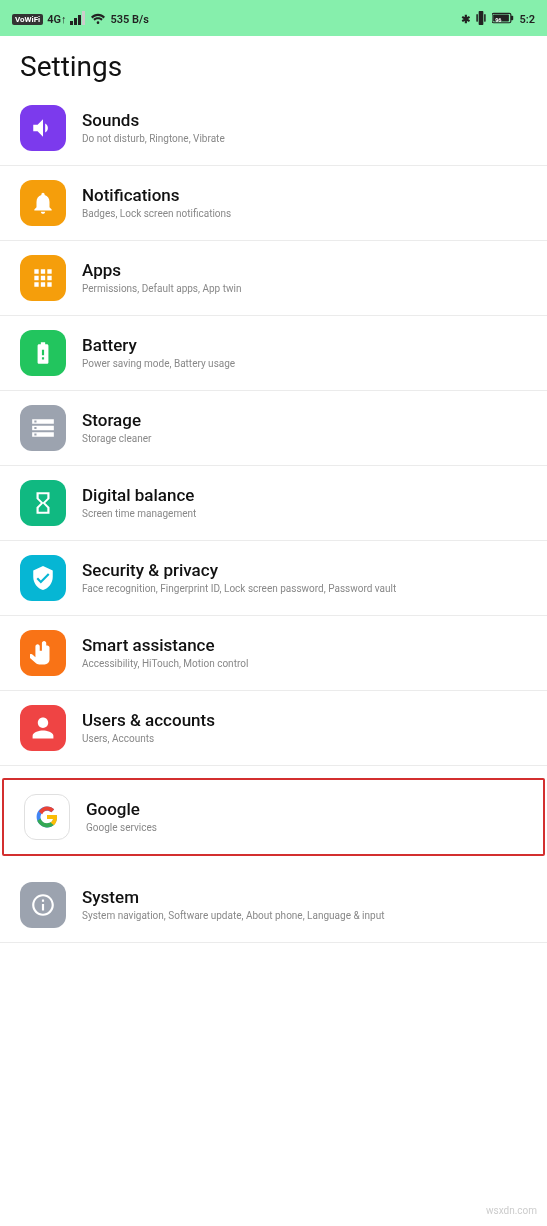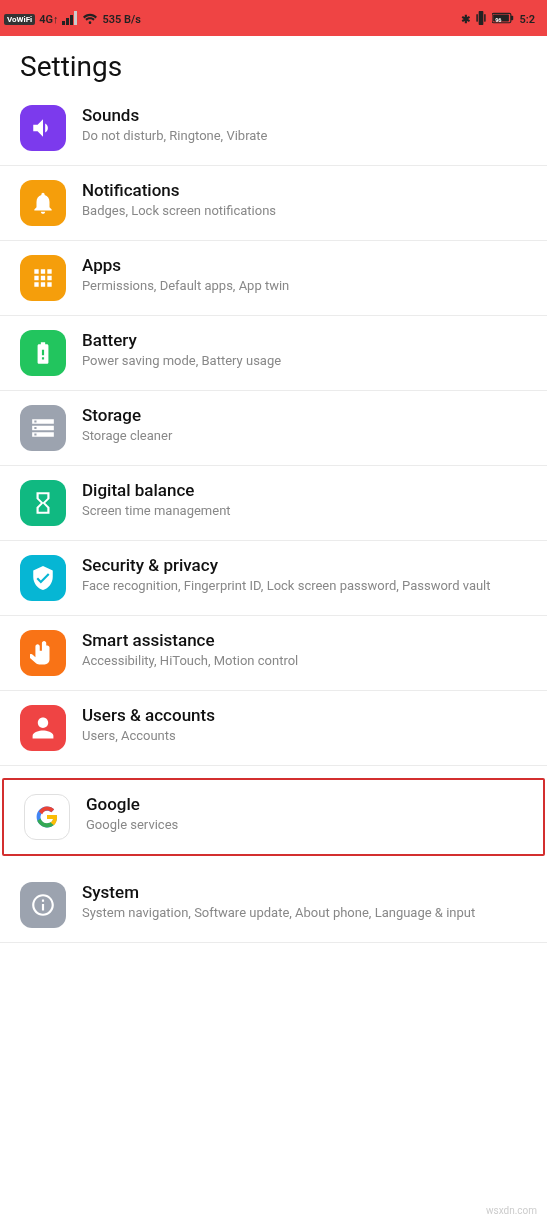--- a/index.html
+++ b/index.html
@@ -9,22 +9,22 @@
       font-family: 'Roboto', Arial, sans-serif;
       background: #fff;
       color: #222;
     }
 
     
     .status-bar {
       display: flex;
       justify-content: space-between;
       align-items: center;
-      padding: 6px 12px 4px 4px;
-      background: #ef4444;
+      padding: 6px 12px 4px 12px;
+      background: #86efac;
       height: 36px;
     }
     .status-left {
       display: flex;
       align-items: center;
       gap: 4px;
       font-size: 11px;
       font-weight: 600;
       color: #222;
     }
@@ -53,20 +53,21 @@
       color: #111;
     }
 
     
     .settings-list {
       list-style: none;
     }
 
     .settings-item {
       display: flex;
+      align-items: center;
       padding: 14px 20px;
       border-bottom: 1px solid #ebebeb;
       cursor: pointer;
       position: relative;
     }
 
     .settings-item.highlighted {
       border: 2.5px solid #d32f2f;
       margin: 12px 2px;
       border-radius: 2px;
@@ -94,21 +95,21 @@
     }
 
     .item-title {
       font-size: 17px;
       font-weight: 500;
       color: #111;
       margin-bottom: 2px;
     }
 
     .item-subtitle {
-      font-size: 13px;
+      font-size: 10px;
       color: #888;
       line-height: 1.4;
     }
 
     
     .bg-purple { background: #7c3aed; }
     .bg-yellow { background: #f59e0b; }
     .bg-orange-apps { background: #f59e0b; }
     .bg-green-battery { background: #22c55e; }
     .bg-gray-storage { background: #9ca3af; }

